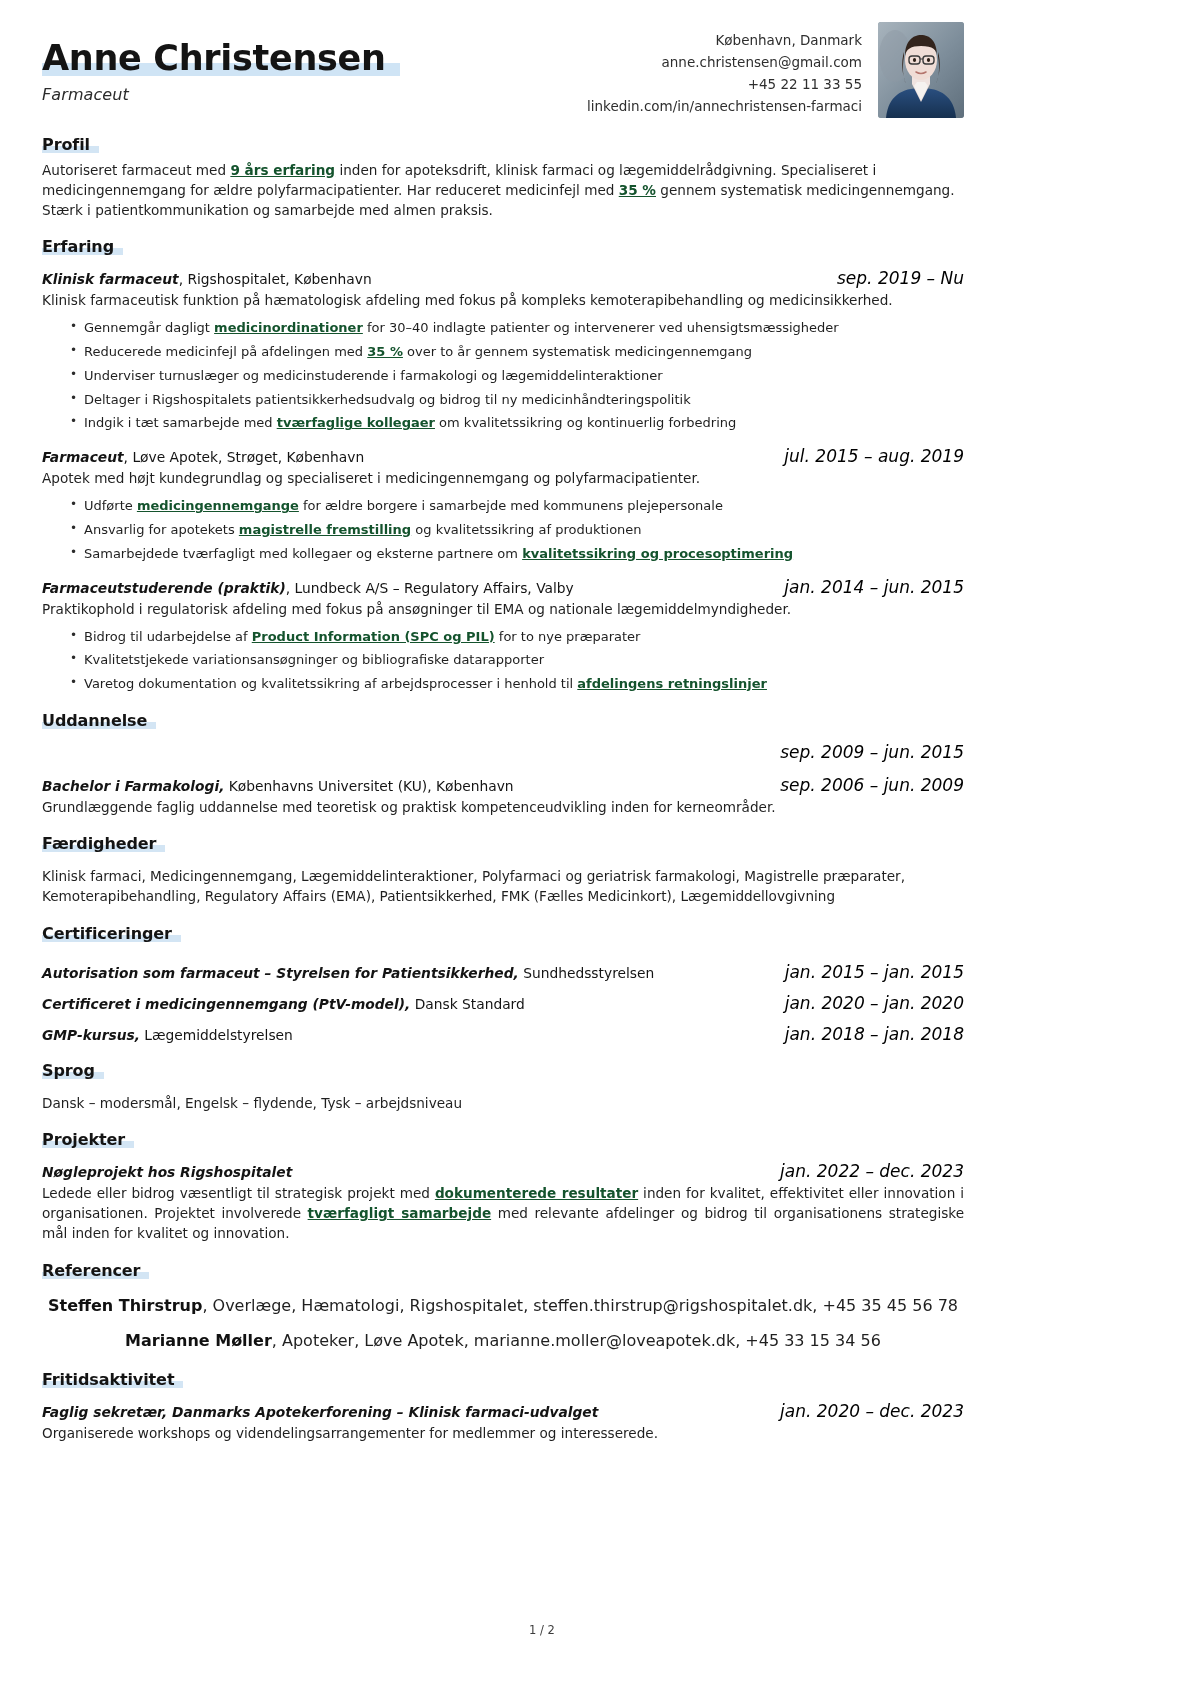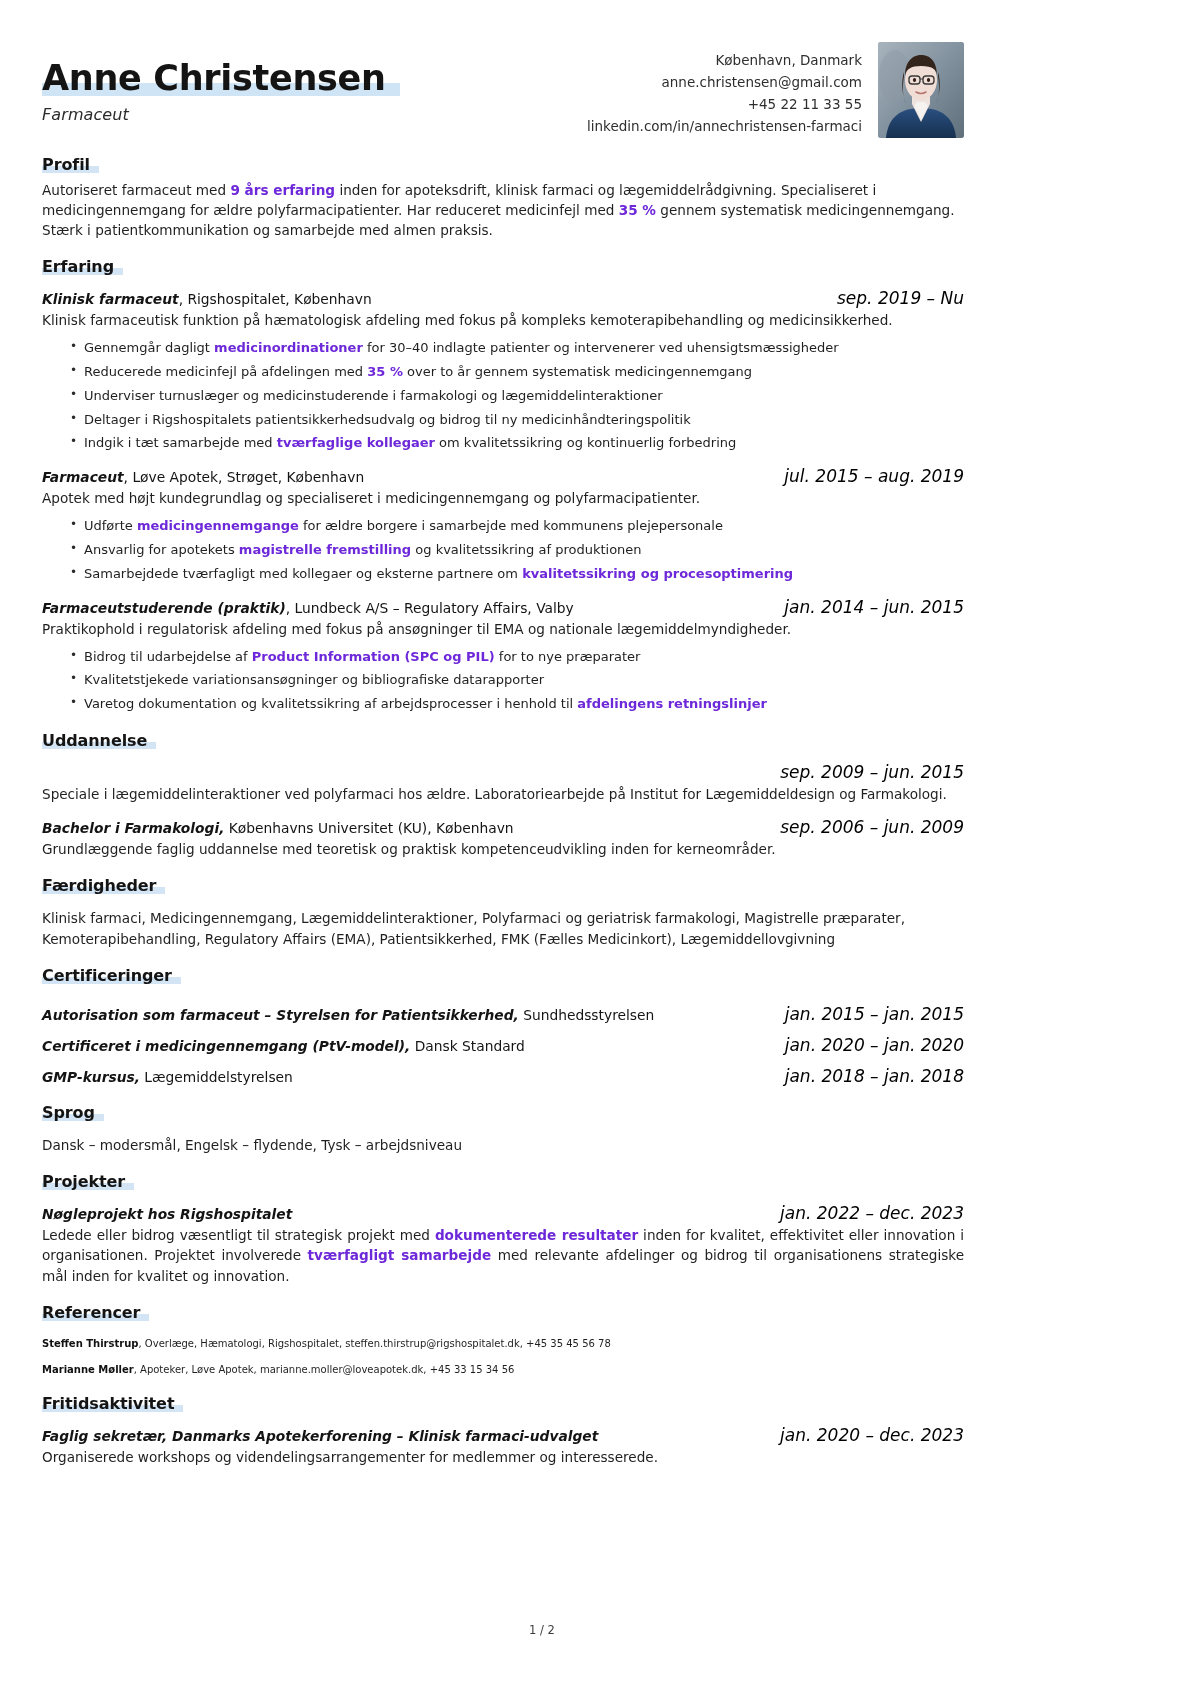--- a/index.html
+++ b/index.html
@@ -10,21 +10,21 @@
   }
   body {
     font-family: "DejaVu Sans", "Liberation Sans", sans-serif;
     color: #1a1a1a;
   }
   .page {
     position: relative;
     width: 1084px;
     height: 1683px;
     background: #ffffff;
-    padding: 42px 120px 0 42px;
+    padding: 22px 120px 0 42px;
     overflow: hidden;
   }
 
   
   .header {
     display: flex;
     align-items: flex-start;
     justify-content: space-between;
     padding-right: 0;
   }
@@ -84,21 +84,21 @@
     margin-bottom: 6px;
     letter-spacing: -0.1px;
   }
 
   .body-text {
     font-size: 13.6px;
     line-height: 1.48;
     color: #1f1f1f;
     text-align: left;
   }
-  b, strong { font-weight: 700; color: #6d28d9; }
+  b, strong { font-weight: 700; color: #14532d; text-decoration: underline; }
 
   
   .entry { margin-top: 13px; }
   .entry:first-of-type { margin-top: 6px; }
   .entry-head {
     display: flex;
     justify-content: flex-end;
     align-items: baseline;
     gap: 18px;
   }
@@ -159,24 +159,25 @@
   .row-label {
     font-size: 13.8px;
     color: #141414;
   }
   .row-label .em {
     font-weight: 700;
     font-style: italic;
   }
 
   .ref-line {
-    font-size: 10px;
+    font-size: 16px;
     line-height: 1.5;
     margin-top: 11px;
     color: #1f1f1f;
+    text-align: center;
   }
   .ref-line:first-of-type { margin-top: 8px; }
   .ref-line .ref-name { font-weight: 700; color: #111; }
 
   .plain-line {
     font-size: 13.6px;
     line-height: 1.5;
     color: #1f1f1f;
     margin-top: 7px;
   }
@@ -292,21 +293,20 @@
       </div>
   </div>
 
   <div class="section">
     <div class="section-title">Uddannelse</div>
     <div>
         <div class="entry">
           <div class="entry-head">
             <div class="entry-date">sep. 2009 – jun. 2015</div>
           </div>
-          <div class="entry-sub">Speciale i lægemiddelinteraktioner ved polyfarmaci hos ældre. Laboratoriearbejde på Institut for Lægemiddeldesign og Farmakologi.</div>
         </div>
         <div class="entry">
           <div class="entry-head">
             <div class="entry-title"><span class="role-name">Bachelor i Farmakologi,</span><span> Københavns Universitet (KU), København</span></div>
             <div class="entry-date">sep. 2006 – jun. 2009</div>
           </div>
           <div class="entry-sub">Grundlæggende faglig uddannelse med teoretisk og praktisk kompetenceudvikling inden for kerneområder.</div>
         </div>
       </div>
   </div>

